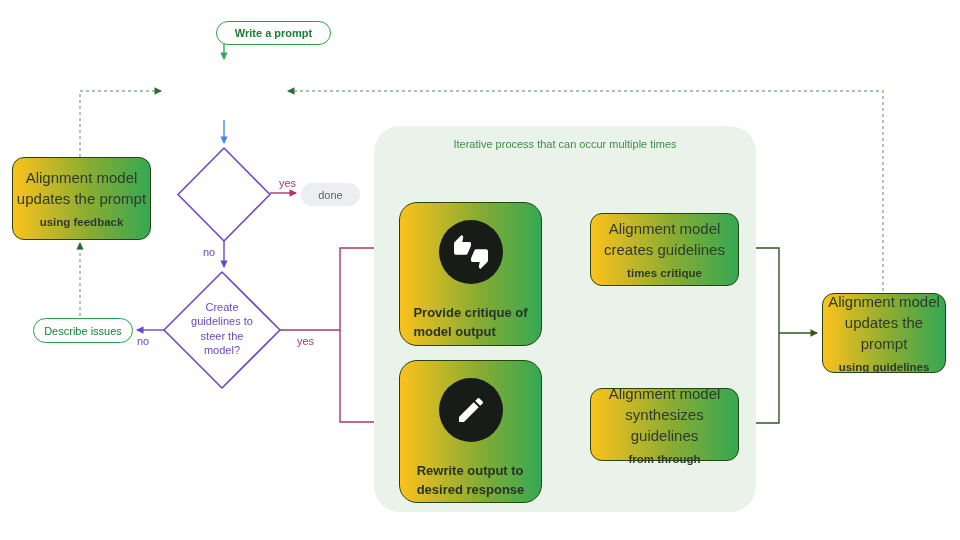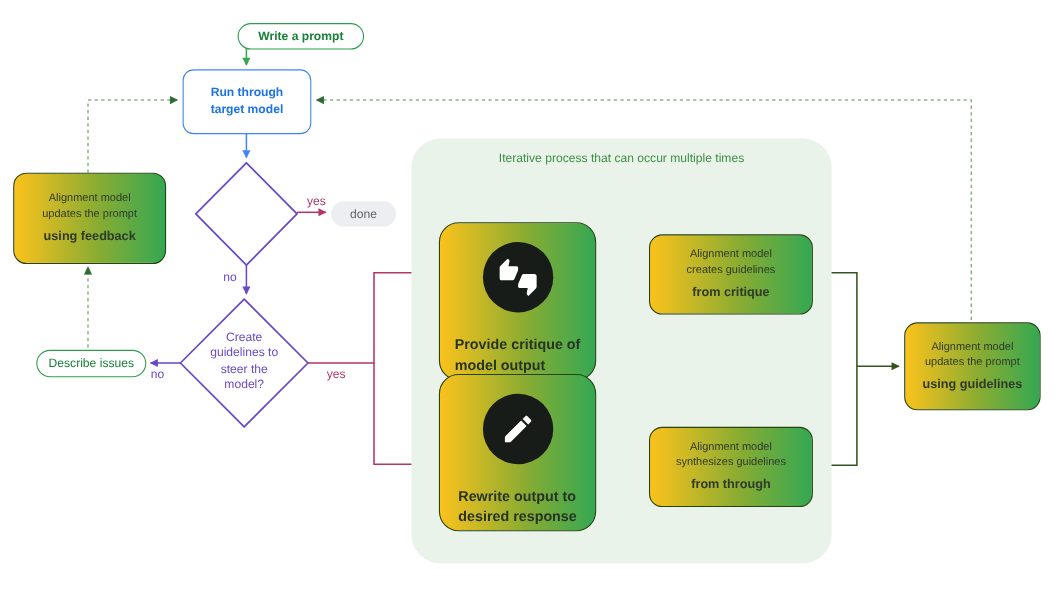--- a/index.html
+++ b/index.html
@@ -25,21 +25,21 @@
   }
   .diamond-label{color:#6949c6;font-size:11px;font-weight:500;line-height:1.3;}
   .edge-label{font-size:11px;font-weight:400;}
   .lbl-crimson{color:#b23668;}
   .lbl-purple{color:#6949c6;}
 
   .grad{
     background:linear-gradient(90deg,#fbc21c 0%,#8aac32 55%,#34a853 100%);
     border:1.5px solid #27430f;color:#2f3a2c;
   }
-  .grad .t{font-size:10px;line-height:1.4;font-weight:500;}
+  .grad .t{font-size:15px;line-height:1.4;font-weight:500;}
   .grad .b{font-size:11.5px;line-height:1.3;font-weight:700;margin-top:6px;}
   .grad-big{border-radius:18px;}
   .grad-big .lbl{font-size:13px;font-weight:600;line-height:1.45;margin-top:20px;color:#263326;}
   .grad-sm{border-radius:12px;}
 
   .iter-container{background:#e9f3ea;border-radius:26px;}
   .iter-title{color:#3e8e44;font-size:11px;font-weight:500;}
 
   .icon-circle{
     width:64px;height:64px;border-radius:50%;background:#181c18;
@@ -96,24 +96,20 @@
     <polygon points="222,272 280,330 222,388 164,330" fill="#ffffff" stroke="#6949c6" stroke-width="1.6" stroke-linejoin="round"></polygon>
   </svg>
 
   <div class="abs iter-container" style="left:374px;top:126px;width:382px;height:386px;"></div>
   <div class="abs iter-title center" style="left:374px;top:136px;width:382px;height:16px;">Iterative process that can occur multiple times</div>
 
   <div class="abs pill-green center" style="left:168px;top:21px;width:113px;height:22px;margin-left:48px;">
     <span>Write a prompt</span>
   </div>
 
-  <div class="abs box-blue center" style="left:166px;top:63px;width:115px;height:57px;">
-    <span class="pre">Run through
-target model</span>
-  </div>
 
 
   <div class="abs edge-label lbl-crimson" style="left:279px;top:177px;">yes</div>
   <div class="abs pill-done center" style="left:301px;top:183px;width:59px;height:23px;">done</div>
 
   <div class="abs edge-label lbl-purple" style="left:203px;top:246px;">no</div>
 
   <div class="abs diamond-label center" style="left:172px;top:300px;width:100px;">
     <span class="pre">Create
 guidelines to
@@ -137,34 +133,34 @@
   <div class="abs grad grad-big" style="left:399px;top:178px;width:141px;height:142px;display:flex;flex-direction:column;align-items:center;margin-top:24px;">
     <div class="icon-circle">
       <svg width="34" height="34" viewBox="0 0 24 24" aria-hidden="true">
         <path fill="#ffffff" d="M12 6c0-.55-.45-1-1-1H5.82l.66-3.18.02-.23c0-.31-.13-.59-.33-.8L5.38 0 .44 4.94C.17 5.21 0 5.59 0 6v6.5c0 .83.67 1.5 1.5 1.5h6.75c.62 0 1.15-.38 1.38-.91l2.26-5.29c.07-.17.11-.36.11-.55V6zm10.5 4h-6.75c-.62 0-1.15.38-1.38.91l-2.26 5.29c-.07.17-.11.36-.11.55V18c0 .55.45 1 1 1h5.18l-.66 3.18-.02.24c0 .31.13.59.33.8l.79.78 4.94-4.94c.27-.27.44-.65.44-1.06v-6.5c0-.83-.67-1.5-1.5-1.5z"></path>
       </svg>
     </div>
     <span class="lbl pre">Provide critique of
 model output</span>
   </div>
 
-  <div class="abs grad grad-big" style="left:399px;top:340px;width:141px;height:141px;display:flex;flex-direction:column;align-items:center;">
+  <div class="abs grad grad-big" style="left:399px;top:360px;width:141px;height:141px;display:flex;flex-direction:column;align-items:center;">
     <div class="icon-circle">
       <svg width="32" height="32" viewBox="0 0 24 24" aria-hidden="true">
         <path fill="#ffffff" d="M3 17.25V21h3.75L17.81 9.94l-3.75-3.75L3 17.25zM20.71 7.04c.39-.39.39-1.02 0-1.41l-2.34-2.34c-.39-.39-1.02-.39-1.41 0l-1.83 1.83 3.75 3.75 1.83-1.83z"></path>
       </svg>
     </div>
     <span class="lbl pre">Rewrite output to
 desired response</span>
   </div>
 
   <div class="abs grad grad-sm col" style="left:590px;top:213px;width:147px;height:71px;">
     <span class="t pre">Alignment model
 creates guidelines</span>
-    <span class="b">from critique</span>
+    <span class="b">times critique</span>
   </div>
 
   <div class="abs grad grad-sm col" style="left:590px;top:388px;width:147px;height:71px;">
     <span class="t pre">Alignment model
 synthesizes guidelines</span>
     <span class="b">from through</span>
   </div>
 
   <div class="abs grad grad-sm col" style="left:822px;top:293px;width:122px;height:78px;">
     <span class="t pre">Alignment model

